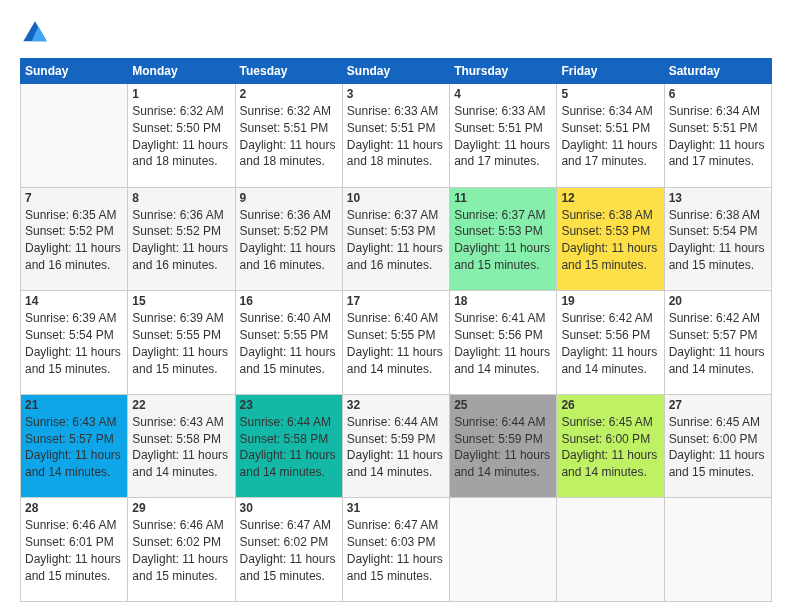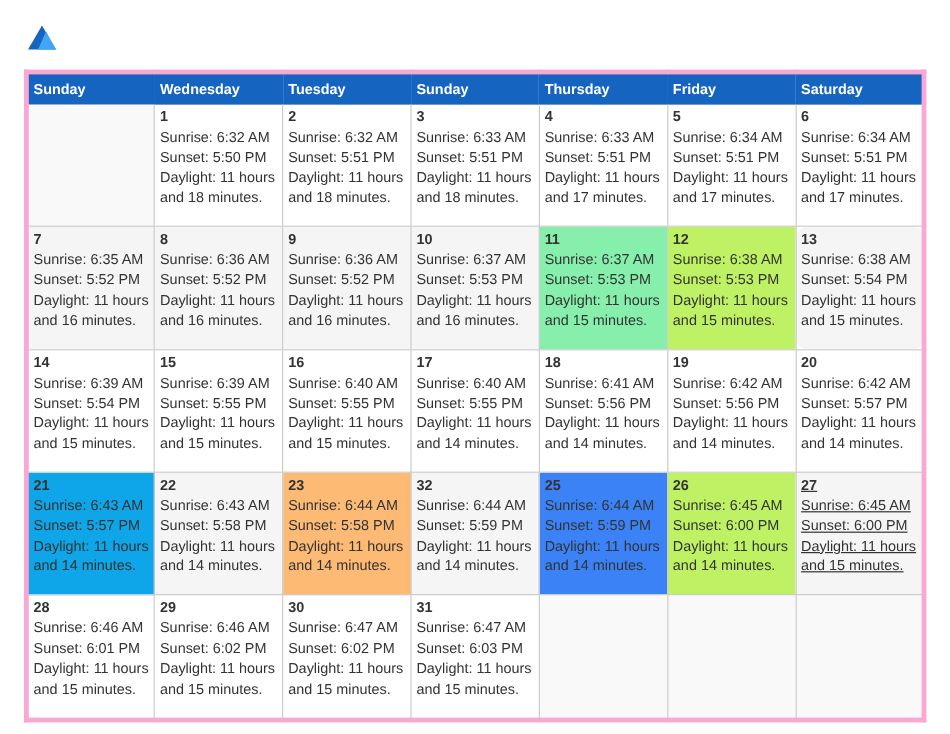--- a/index.html
+++ b/index.html
@@ -56,21 +56,21 @@
       color: #333;
       line-height: 1;
     }
     .location {
       font-size: 14px;
       color: #555;
       margin-top: 2px;
     }
     .calendar {
       flex: 1;
-      border: 4px solid #f9a8d4;
+      border: 1px solid #f9a8d4;
       border-collapse: collapse;
       width: 100%;
       table-layout: fixed;
       padding-left: 42px;
     }
     .calendar th {
       background: #1565c0;
       color: #fff;
       font-size: 12px;
       font-weight: bold;
@@ -120,21 +120,21 @@
     <div class="title-block">
       <div class="month-title"></div>
       <div class="location"></div>
     </div>
   </div>
 
   <table class="calendar">
     <thead>
       <tr>
       <th>Sunday</th>
-          <th>Wednesday</th>
+          <th>Monday</th>
           <th>Tuesday</th>
           <th>Sunday</th>
           <th>Thursday</th>
           <th>Friday</th>
           <th>Saturday</th>
         </tr>
     </thead>
     <tbody id="calendar-body">
     <tr>
           <td class="empty" style="background: rgb(249, 249, 249);"></td>
@@ -210,21 +210,21 @@
 Daylight: 11 hours
 and 16 minutes.</div>
           </td>
           <td style="background: #86efac;">
             <span class="day-num">11</span>
             <div class="day-info" style="white-space: pre-line;">Sunrise: 6:37 AM
 Sunset: 5:53 PM
 Daylight: 11 hours
 and 15 minutes.</div>
           </td>
-          <td style="background: #bef264;">
+          <td style="background: #fde047;">
             <span class="day-num">12</span>
             <div class="day-info" style="white-space: pre-line;">Sunrise: 6:38 AM
 Sunset: 5:53 PM
 Daylight: 11 hours
 and 15 minutes.</div>
           </td>
           <td style="background: rgb(245, 245, 245); border-radius: 10px;">
             <span class="day-num">13</span>
             <div class="day-info" style="white-space: pre-line;">Sunrise: 6:38 AM
 Sunset: 5:54 PM
@@ -291,49 +291,49 @@
 Daylight: 11 hours
 and 14 minutes.</div>
           </td>
           <td style="background: rgb(245, 245, 245);">
             <span class="day-num">22</span>
             <div class="day-info" style="white-space: pre-line;">Sunrise: 6:43 AM
 Sunset: 5:58 PM
 Daylight: 11 hours
 and 14 minutes.</div>
           </td>
-          <td style="background: #fdba74;">
+          <td style="background: #14b8a6;">
             <span class="day-num">23</span>
             <div class="day-info" style="white-space: pre-line;">Sunrise: 6:44 AM
 Sunset: 5:58 PM
 Daylight: 11 hours
 and 14 minutes.</div>
           </td>
           <td style="background: rgb(245, 245, 245);">
             <span class="day-num">32</span>
             <div class="day-info" style="white-space: pre-line;">Sunrise: 6:44 AM
 Sunset: 5:59 PM
 Daylight: 11 hours
 and 14 minutes.</div>
           </td>
-          <td style="background: #3b82f6;">
+          <td style="background: #a3a3a3;">
             <span class="day-num">25</span>
             <div class="day-info" style="white-space: pre-line;">Sunrise: 6:44 AM
 Sunset: 5:59 PM
 Daylight: 11 hours
 and 14 minutes.</div>
           </td>
           <td style="background: #bef264;">
             <span class="day-num">26</span>
             <div class="day-info" style="white-space: pre-line;">Sunrise: 6:45 AM
 Sunset: 6:00 PM
 Daylight: 11 hours
 and 14 minutes.</div>
           </td>
-          <td style="background: rgb(245, 245, 245); text-decoration: underline;">
+          <td style="background: rgb(245, 245, 245);">
             <span class="day-num">27</span>
             <div class="day-info" style="white-space: pre-line;">Sunrise: 6:45 AM
 Sunset: 6:00 PM
 Daylight: 11 hours
 and 15 minutes.</div>
           </td>
         </tr>
         <tr>
           <td>
             <span class="day-num">28</span>

